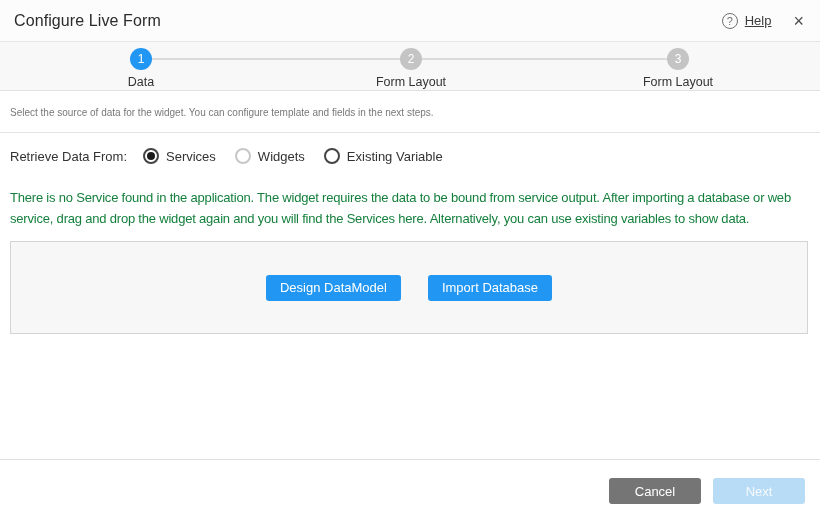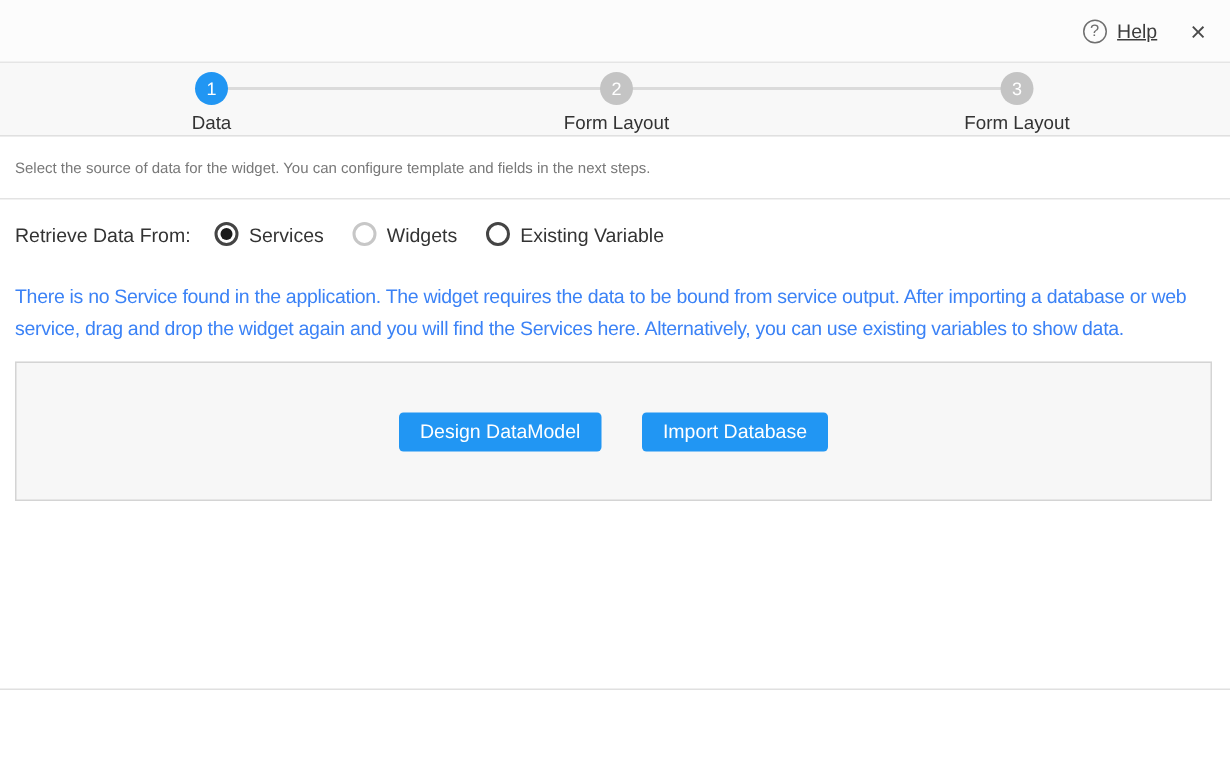--- a/index.html
+++ b/index.html
@@ -77,21 +77,21 @@
   .radio-item.selected .radio-circle::after {
     content: ""; position: absolute; left: 2px; top: 2px;
     width: 8px; height: 8px; border-radius: 50%; background: #1a1a1a;
   }
   .radio-item.disabled .radio-circle { border-color: #c7c7c7; }
   .radio-label { margin-left: 7px; color: #333; }
 
   
   .message {
     position: absolute; top: 187px; left: 10px; width: 802px;
-    font-size: 13px; line-height: 21px; color: #3b82f6; letter-spacing: -0.2px;
+    font-size: 13px; line-height: 21px; color: #15803d; letter-spacing: -0.2px;
   }
 
   
   .panel {
     position: absolute; top: 241px; left: 10px; width: 798px; height: 93px;
     background: #f7f7f7; border: 1px solid #d4d4d4;
     display: flex; align-items: center; justify-content: center; gap: 27px;
   }
   .btn-primary {
     background: #2196f3; color: #ffffff; border: none; border-radius: 3px;
@@ -110,20 +110,21 @@
     width: 92px; height: 26px; border: none; border-radius: 3px;
     font-family: "Liberation Sans", sans-serif; font-size: 13px; cursor: pointer;
   }
   .btn-cancel { background: #757575; color: #ffffff; }
   .btn-next { background: #b9dcf6; color: rgba(255,255,255,0.85); cursor: default; }
 </style>
 </head>
 <body>
 
 <div class="header">
+  <div class="dialog-title">Configure Live Form</div>
   <div class="header-right">
     <div class="help-wrap">
       <span class="help-circle">?</span>
       <span class="help-text">Help</span>
     </div>
     <span class="close-x">×</span>
   </div>
 </div>
 
 <div class="stepper">
@@ -167,13 +168,15 @@
 
 <div class="message">There is no Service found in the application. The widget requires the data to be bound from service output. After importing a database or web service, drag and drop the widget again and you will find the Services here. Alternatively, you can use existing variables to show data.</div>
 
 <div class="panel">
   <button class="btn-primary">Design DataModel</button>
   <button class="btn-primary">Import Database</button>
 </div>
 
 <div class="footer-divider"></div>
 <div class="footer">
+  <button class="btn-cancel">Cancel</button>
+  <button class="btn-next" disabled="">Next</button>
 </div>
 
 </body></html>

